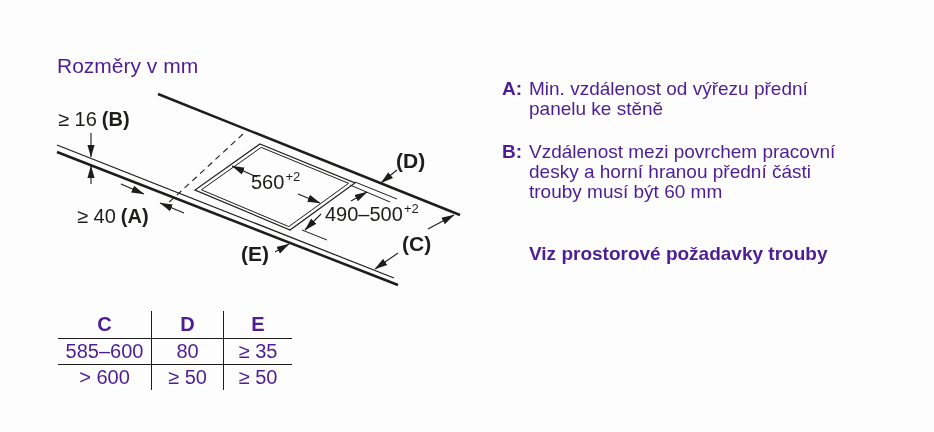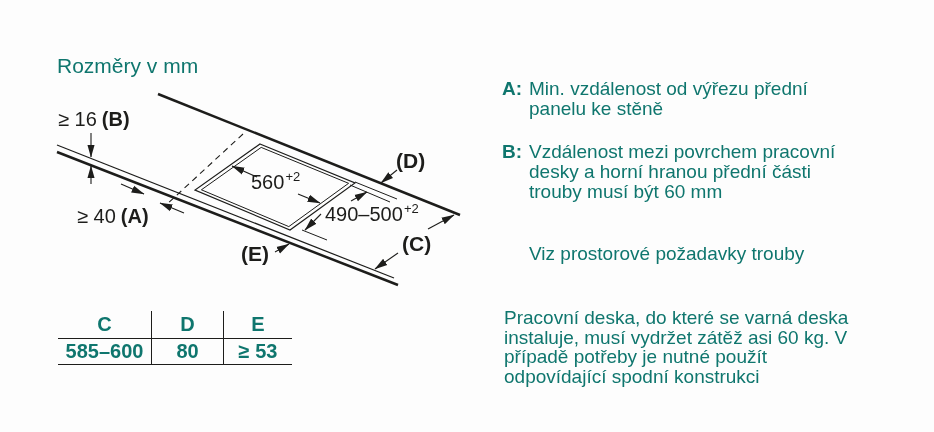--- a/index.html
+++ b/index.html
@@ -1,20 +1,20 @@
 <!DOCTYPE html>
 <html><head>
 <meta charset="utf-8">
 <style>
   html,body{margin:0;padding:0;background:#fff;}
   .canvas{
     position:relative;
     width:934px;height:432px;
     background:#fdfdfd;
-    color:#0f766e;
+    color:#4c1d95;
     font-family:"Liberation Sans", sans-serif;
     overflow:hidden;
   }
   .title{
     position:absolute;left:57px;top:54px;
     font-size:21px;
   }
   .diagram{
     position:absolute;left:0;top:0;
     width:480px;height:300px;
@@ -37,37 +37,37 @@
     position:absolute;left:58px;top:311px;
     border-collapse:collapse;
     font-size:20px;
     table-layout:fixed;
   }
   table.dims th,table.dims td{
     text-align:center;vertical-align:middle;
     padding:0;font-weight:normal;
   }
   table.dims th{font-weight:bold;height:27px;border-bottom:1.5px solid #1d1d1b;}
-  table.dims td{height:25px;font-weight:bold;}
+  table.dims td{height:25px;}
   table.dims tbody tr:first-child td{border-bottom:1.5px solid #1d1d1b;}
   table.dims th.c1,table.dims td.c1{width:93px;border-right:1.5px solid #1d1d1b;}
   table.dims th.c2,table.dims td.c2{width:71px;border-right:1.5px solid #1d1d1b;}
   table.dims th.c3,table.dims td.c3{width:68px;}
 
   .note{
     position:absolute;display:flex;
     font-size:19px;line-height:20px;
   }
   .note .key{font-weight:bold;width:27px;flex:0 0 27px;}
   .note .body{width:336px;}
   .note-a{left:502px;top:79px;}
   .note-b{left:502px;top:142px;}
   .viz{
     position:absolute;left:529px;top:244px;
-    font-size:19px;line-height:20px;
+    font-size:19px;line-height:20px;font-weight:bold;
   }
   .para{
     position:absolute;left:504px;top:308px;width:368px;
     font-size:19px;line-height:19.5px;
   }
 </style>
 </head>
 <body>
 
 <div class="canvas">
@@ -128,32 +128,36 @@
       <tr>
         <th class="c1">C</th>
         <th class="c2">D</th>
         <th class="c3">E</th>
       </tr>
     </thead>
     <tbody>
       <tr>
         <td class="c1">585–600</td>
         <td class="c2">80</td>
-        <td class="c3">≥ 53</td>
+        <td class="c3">≥ 35</td>
+      </tr>
+      <tr>
+        <td class="c1">&gt; 600</td>
+        <td class="c2">≥ 50</td>
+        <td class="c3">≥ 50</td>
       </tr>
     </tbody>
   </table>
 
   <div class="note note-a">
     <span class="key">A:</span>
     <span class="body">Min. vzdálenost od výřezu přední panelu ke stěně</span>
   </div>
 
   <div class="note note-b">
     <span class="key">B:</span>
     <span class="body">Vzdálenost mezi povrchem pracovní desky a horní hranou přední části trouby musí být 60 mm</span>
   </div>
 
   <div class="viz">Viz prostorové požadavky trouby</div>
 
-  <div class="para">Pracovní deska, do které se varná deska instaluje, musí vydržet zátěž asi 60 kg. V případě potřeby je nutné použít odpovídající spodní konstrukci</div>
 
 </div>
 
 </body></html>

